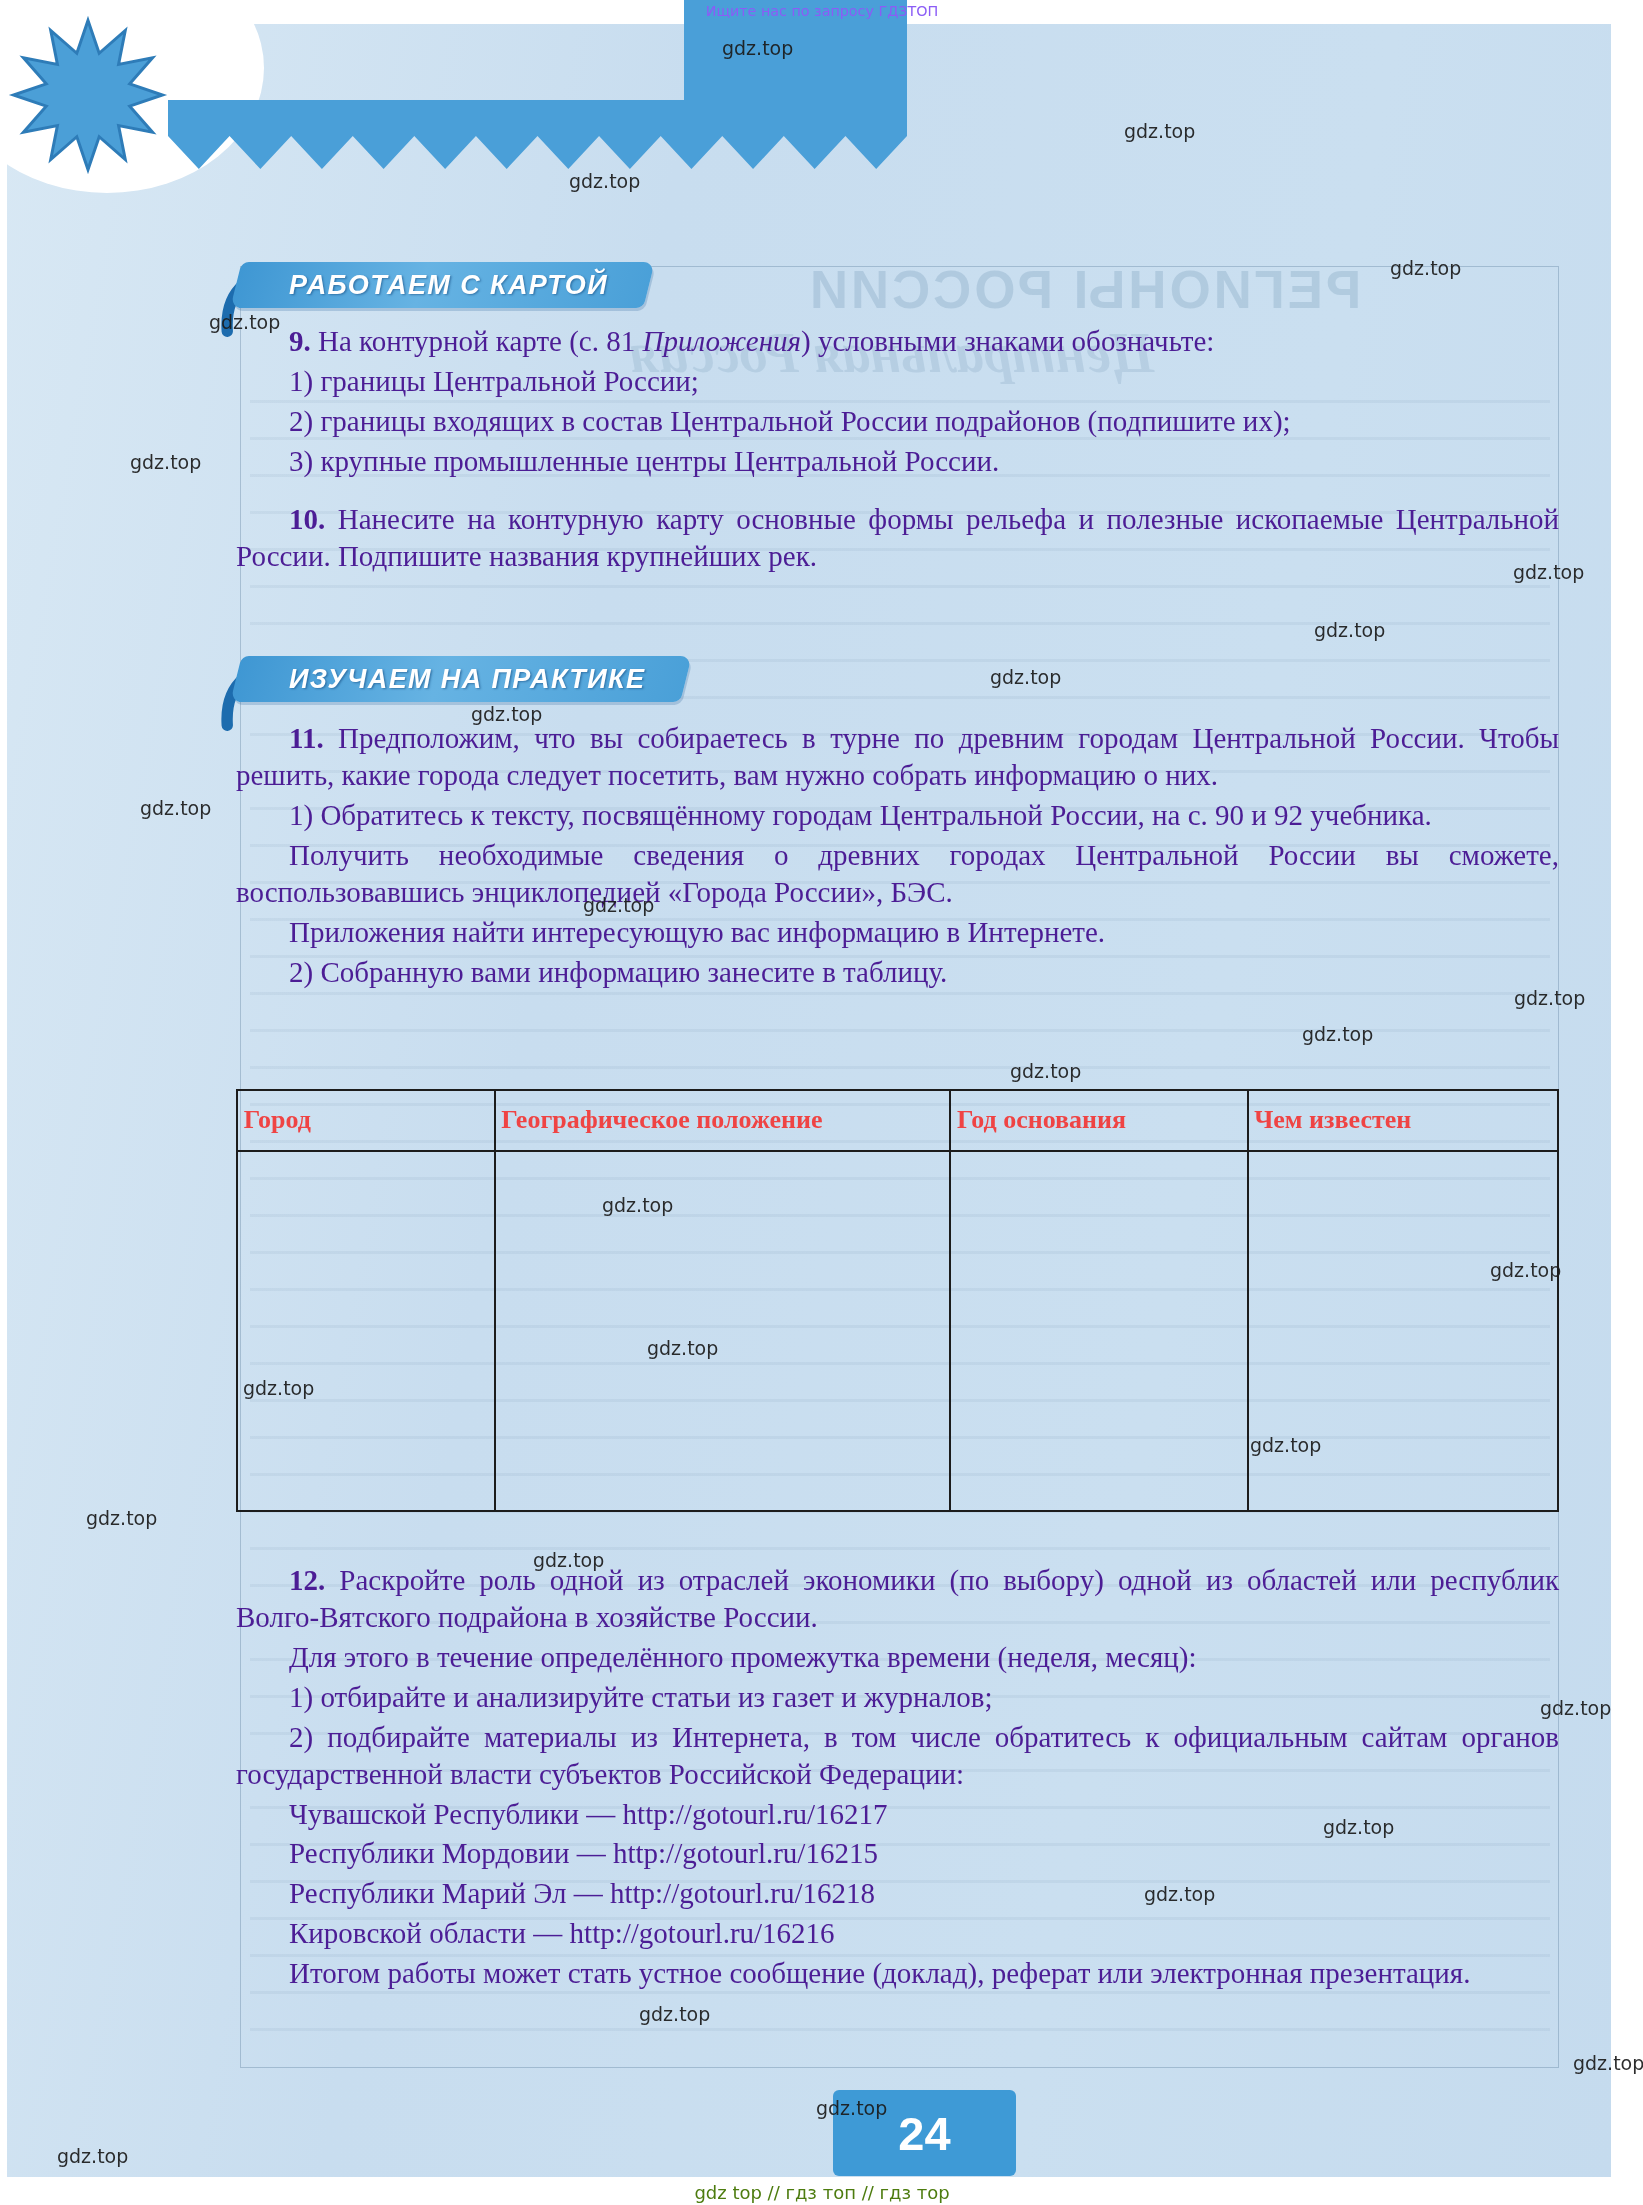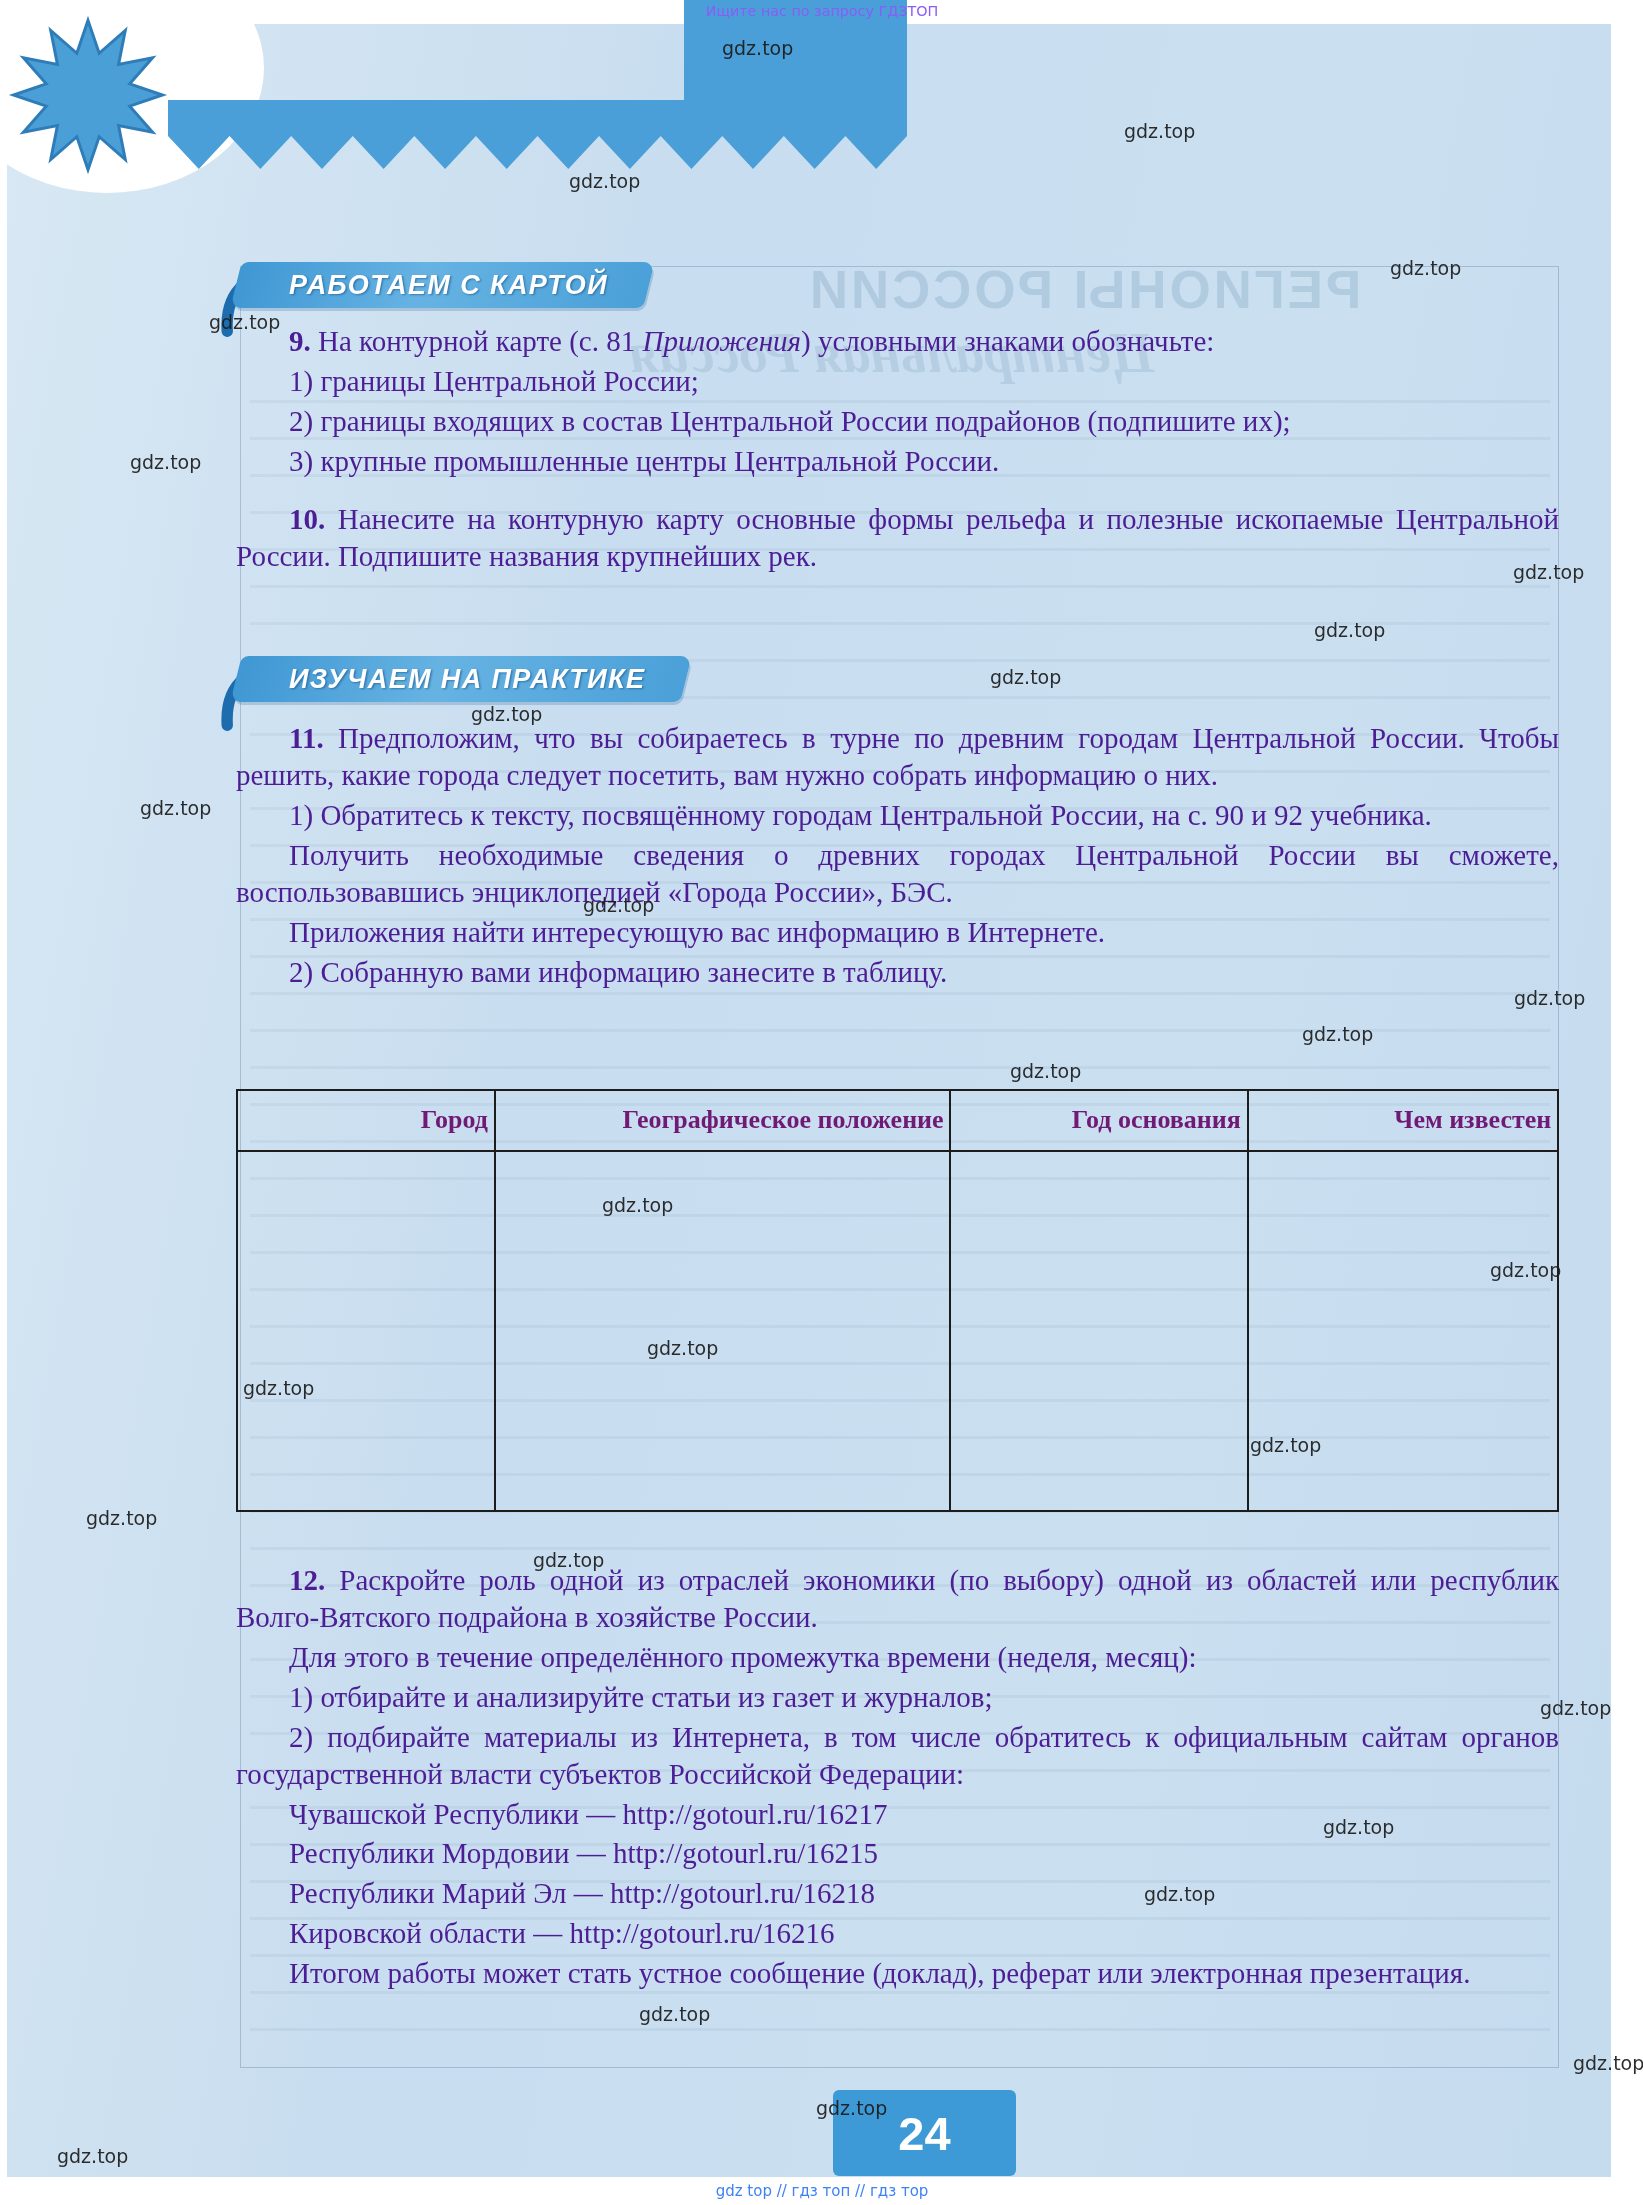--- a/index.html
+++ b/index.html
@@ -74,38 +74,38 @@
   .num{font-weight:bold;}
   .it{font-style:italic;}
   
   .fill-table{
     position:absolute;left:236px;top:1089px;width:1323px;z-index:5;
     border-collapse:collapse;background:transparent;
   }
   .fill-table th,.fill-table td{border:2.1px solid #1c1c1c;}
   .fill-table th{
     font-family:"Liberation Serif",serif;font-weight:bold;font-size:26px;
-    padding:14.3px 5.7px;text-align:right;color:#701a75;
+    padding:14.3px 5.7px;text-align:left;color:#ef4444;
   }
   .fill-table td{height:356px;}
   
   .pagenum{
     position:absolute;left:833px;top:2090px;width:183px;height:86px;
     background:#3e9ad6;color:#ffffff;z-index:6;
     font-family:"Liberation Sans",sans-serif;font-weight:bold;font-size:47px;
     display:flex;align-items:center;justify-content:center;border-radius:6px;
   }
   
   .top-banner{
     position:absolute;left:50%;top:2.9px;transform:translateX(-50%);z-index:20;
     font-family:"DejaVu Sans",sans-serif;font-size:14.3px;color:#8b5cf6;white-space:nowrap;
   }
   .bottom-banner{
     position:absolute;left:50%;top:2182px;transform:translateX(-50%);z-index:20;
-    font-family:"DejaVu Sans",sans-serif;font-size:15px;color:#3b82f6;white-space:nowrap;
+    font-family:"DejaVu Sans",sans-serif;font-size:18px;color:#4d7c0f;white-space:nowrap;
   }
   
   .wm{
     position:absolute;z-index:40;white-space:nowrap;
     font-family:"DejaVu Sans",sans-serif;font-size:19px;color:#1b1b1b;opacity:.92;
   }
 </style>
 </head>
 <body>
 

